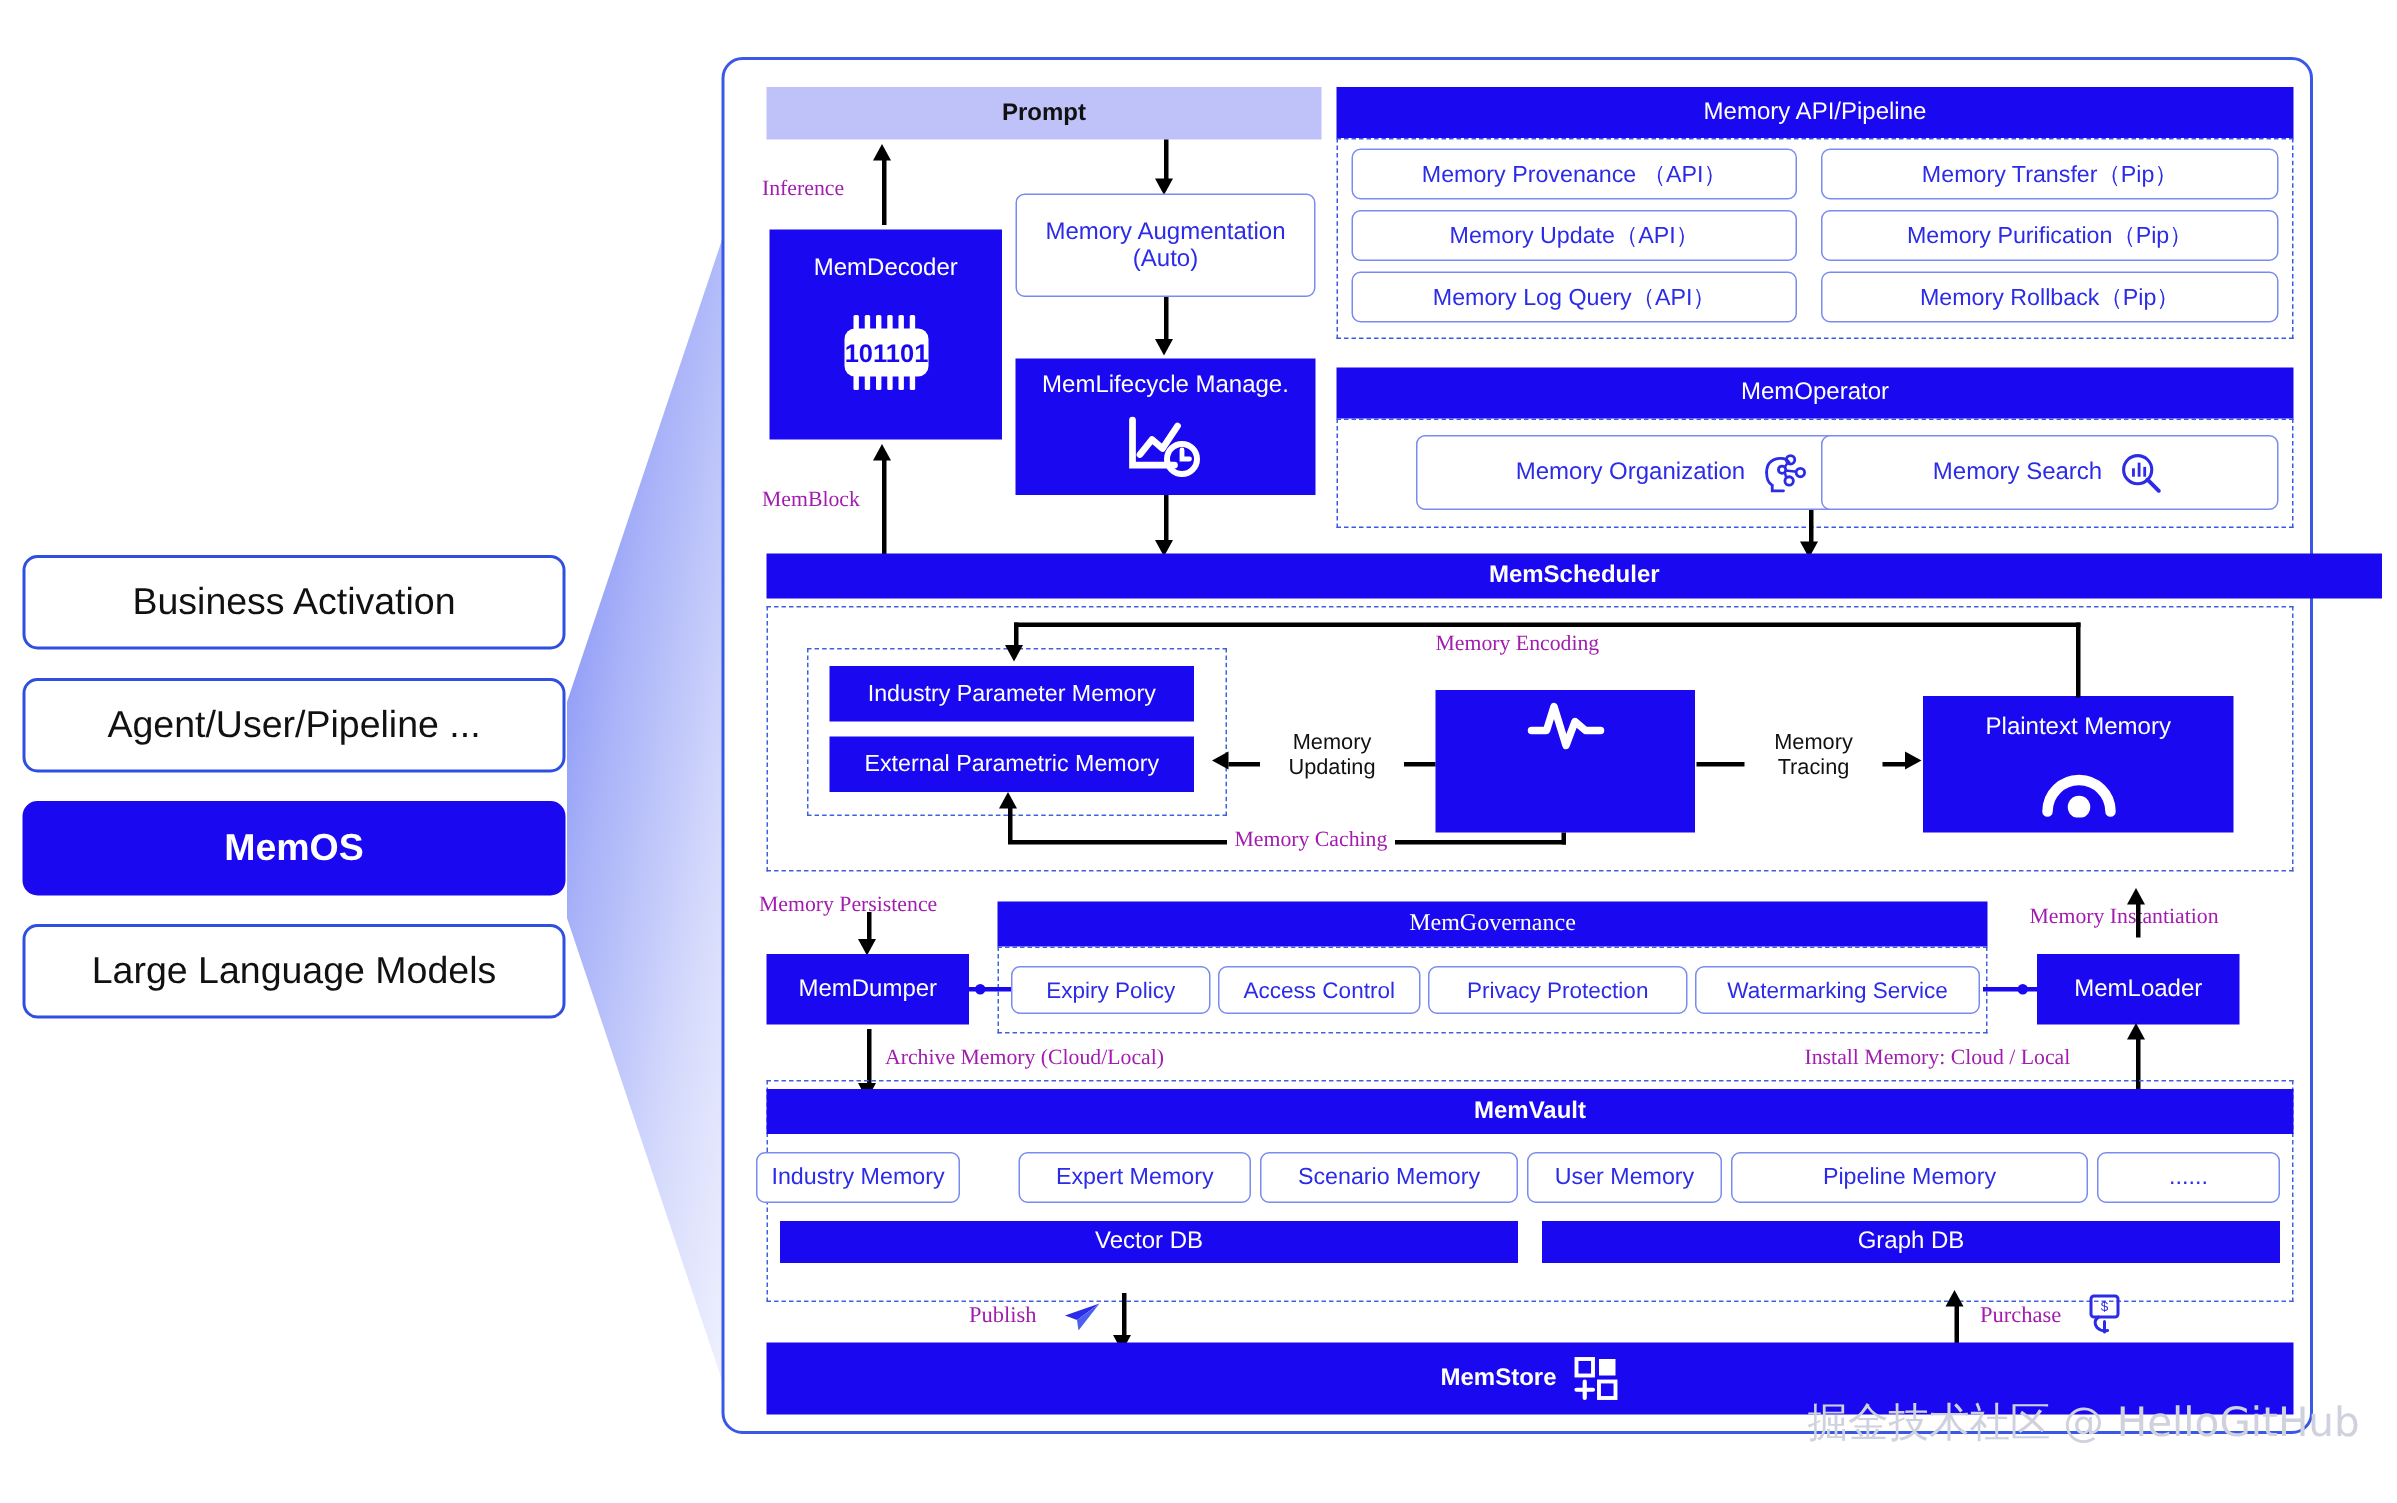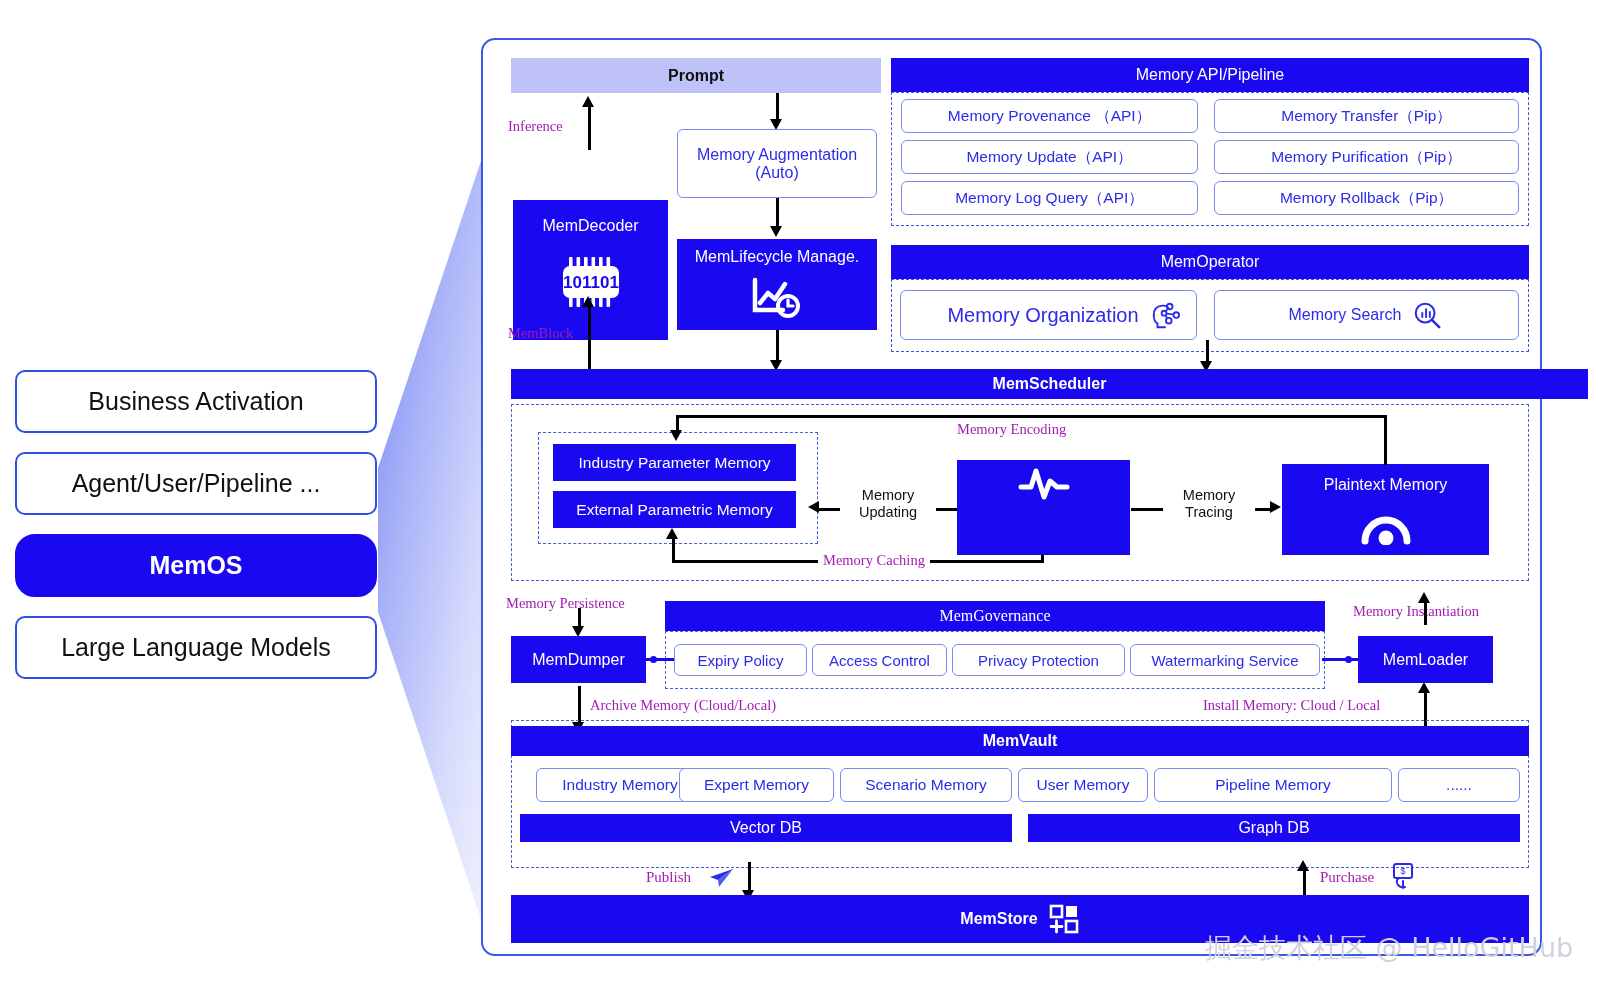--- a/index.html
+++ b/index.html
@@ -45,40 +45,40 @@
 </style>
 </head>
 <body>
 
 <div class="abs stackbox ctr" style="left:15px;top:370px;width:362px;height:63px;">
   <span>Business Activation</span>
 </div>
 <div class="abs stackbox ctr" style="left:15px;top:452px;width:362px;height:63px;">
   <span>Agent/User/Pipeline ...</span>
 </div>
-<div class="abs stackbox filled ctr" style="left:15px;top:534px;width:362px;height:63px;border-radius:20px;">
+<div class="abs stackbox filled ctr" style="left:15px;top:534px;width:362px;height:63px;">
   <span>MemOS</span>
 </div>
 <div class="abs stackbox ctr" style="left:15px;top:616px;width:362px;height:63px;">
   <span>Large Language Models</span>
 </div>
 
 <div class="abs" id="wedge"></div>
 
 <div class="abs" id="outer-frame"></div>
 
 <div class="abs ctr" style="left:511px;top:58px;width:370px;height:35px;background:#bfc2f9;color:#111;font-size:16px;font-weight:bold;">
   <span>Prompt</span>
 </div>
 
 <div class="abs vline" style="left:588px;top:105px;height:45px;"></div>
 <div class="abs ar-u" style="left:582px;top:96px;"></div>
 <div class="abs lbl" style="left:508px;top:118px;">Inference</div>
 
-<div class="abs solid" style="left:513px;top:153px;width:155px;height:140px;margin-top:47px;">
+<div class="abs solid" style="left:513px;top:153px;width:155px;height:140px;">
   <div class="ctr" style="height:52px;font-size:16px;">MemDecoder</div>
   <div class="ctr" style="height:60px;">
     <svg width="72" height="54" viewBox="0 0 72 54" aria-hidden="true">
       <g fill="#ffffff">
         <rect x="14" y="2" width="3.6" height="10" rx="1"></rect>
           <rect x="21.5" y="2" width="3.6" height="10" rx="1"></rect>
         <rect x="29" y="2" width="3.6" height="10" rx="1"></rect>
           <rect x="36.5" y="2" width="3.6" height="10" rx="1"></rect>
         <rect x="44" y="2" width="3.6" height="10" rx="1"></rect>
           <rect x="51.5" y="2" width="3.6" height="10" rx="1"></rect>
@@ -148,21 +148,21 @@
   </div>
 <div class="abs outline ctr" style="left:1214px;top:181px;width:305px;height:34px;font-size:15.5px;">
   <span>Memory Rollback（Pip）</span>
   </div>
 
 <div class="abs solid ctr" style="left:891px;top:245px;width:638px;height:34px;font-size:16px;">
   <span>MemOperator</span>
 </div>
 <div class="abs dashed" style="left:891px;top:279px;width:638px;height:73px;"></div>
 
-<div class="abs outline ctr" style="left:900px;top:290px;width:297px;height:50px;font-size:20px;padding-left:32px;">
+<div class="abs outline ctr" style="left:944px;top:290px;width:297px;height:50px;font-size:16px;padding-left:32px;">
   <span>Memory Organization</span>
   <span class="ctr" style="width:34px;height:34px;margin-left:9px;">
     <svg width="30" height="30" viewBox="0 0 32 32" aria-hidden="true">
       <path d="M4 16 q0-9 9-10 q5-0.5 7 3" stroke="#2b2be8" stroke-width="2" fill="none" stroke-linecap="round"></path>
       <path d="M4 16 q0 7 4 9 v4 h8" stroke="#2b2be8" stroke-width="2" fill="none" stroke-linecap="round"></path>
       <circle cx="21" cy="7" r="3" fill="none" stroke="#2b2be8" stroke-width="2"></circle>
       <circle cx="28" cy="16" r="3" fill="none" stroke="#2b2be8" stroke-width="2"></circle>
       <circle cx="20" cy="22" r="3" fill="none" stroke="#2b2be8" stroke-width="2"></circle>
       <circle cx="15" cy="14" r="2.6" fill="none" stroke="#2b2be8" stroke-width="2"></circle>
       <path d="M17 12 L19 9 M17 16 L18 20 M17.5 14.5 L25.5 15.5" stroke="#2b2be8" stroke-width="1.8"></path>
@@ -288,21 +288,21 @@
 
 <div class="abs vline" style="left:1424px;top:690px;height:42px;"></div>
 <div class="abs ar-u" style="left:1418px;top:682px;"></div>
 <div class="abs lbl" style="left:1203px;top:697px;">Install Memory: Cloud / Local</div>
 
 <div class="abs dashed-d" style="left:511px;top:720px;width:1018px;height:148px;"></div>
 <div class="abs solid ctr" style="left:511px;top:726px;width:1018px;height:30px;font-size:16px;font-weight:bold;">
   <span>MemVault</span>
 </div>
 
-<div class="abs outline ctr" style="left:536px;top:768px;width:168px;height:34px;font-size:15.5px;">
+<div class="abs outline ctr" style="left:504px;top:768px;width:136px;height:34px;font-size:15.5px;">
   <span>Industry Memory</span>
   </div>
 <div class="abs outline ctr" style="left:679px;top:768px;width:155px;height:34px;font-size:15.5px;">
   <span>Expert Memory</span>
   </div>
 <div class="abs outline ctr" style="left:840px;top:768px;width:172px;height:34px;font-size:15.5px;">
   <span>Scenario Memory</span>
   </div>
 <div class="abs outline ctr" style="left:1018px;top:768px;width:130px;height:34px;font-size:15.5px;">
   <span>User Memory</span>

